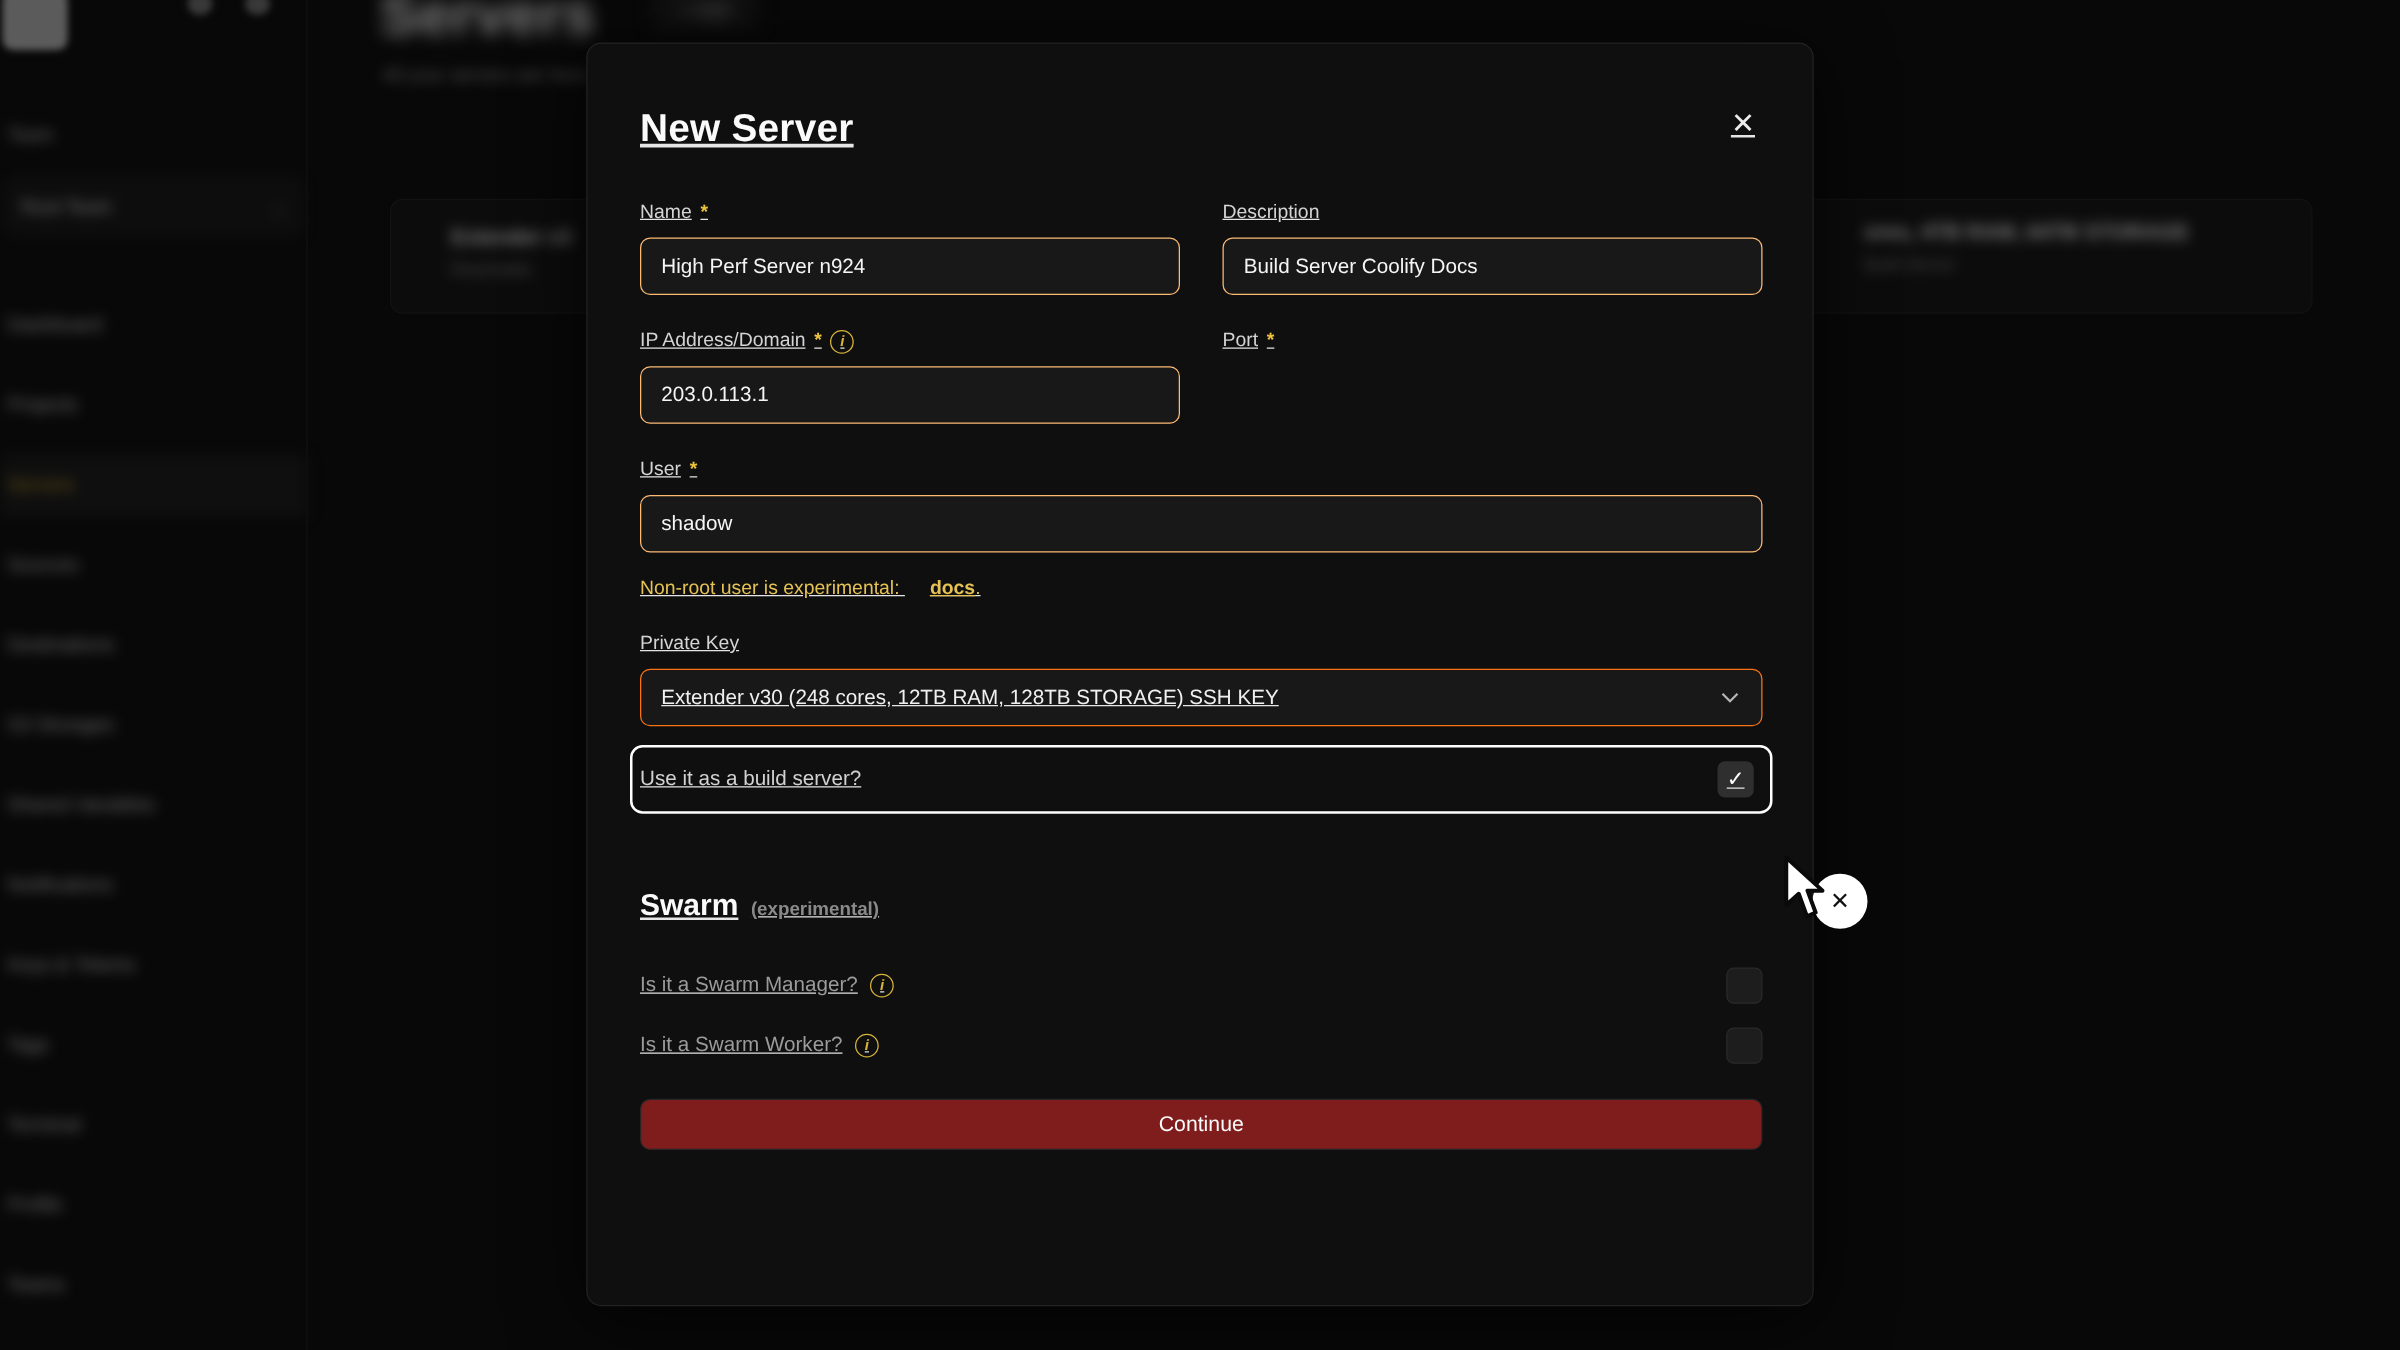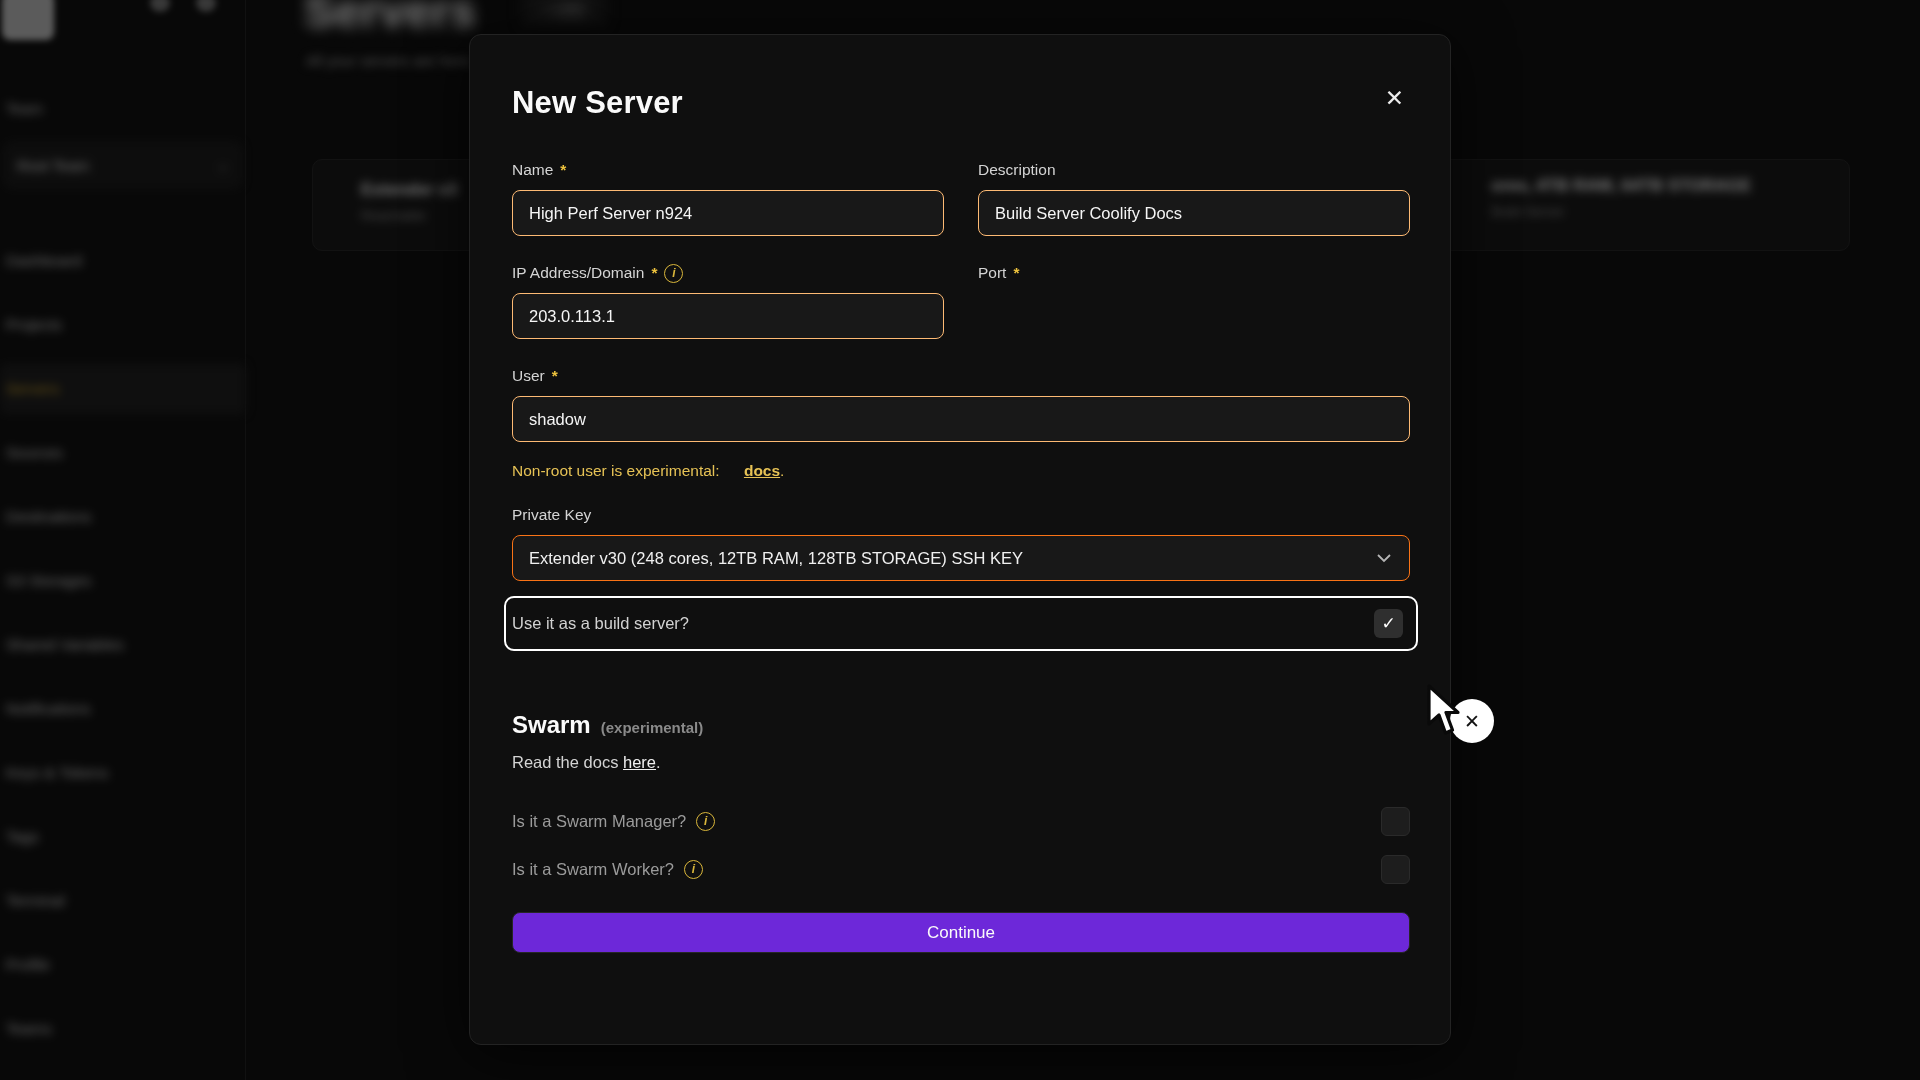--- a/index.html
+++ b/index.html
@@ -42,21 +42,21 @@
   .card-left { position:absolute; left:48px; top:20px; }
   .card-right { position:absolute; left:1178px; top:16px; }
   .card-title { font-size:17px; font-weight:700; color:#e8e8e8; }
   .card-sub { font-size:13.5px; color:#8a8a8a; margin-top:8px; }
 
   .scrim { position:absolute; inset:0; background:rgba(6,6,6,.5); z-index:5; }
 
   
   .modal { position:absolute; left:469px; top:34px; width:982px; height:1011px;
     background:#0f0f0f; border:1px solid #232323; border-radius:12px; z-index:10;
-    box-shadow:0 10px 60px rgba(0,0,0,.7); padding:50px 40px 46px 42px; }
+    box-shadow:0 10px 60px rgba(0,0,0,.7); padding:50px 40px 46px 42px;text-decoration:underline; }
   .modal-head { display:flex; align-items:flex-start; margin-bottom:38px; }
   .modal-title { font-size:31px; font-weight:700; color:#fafafa; letter-spacing:.2px; }
   .close-btn { margin-left:auto; margin-right:6px; margin-top:2px; background:none;
     border:none; color:#ededed; font-size:23px; line-height:1; cursor:pointer; }
 
   .grid-2 { display:grid; grid-template-columns:1fr 1fr; column-gap:34px; margin-bottom:26px; }
   .field-label { display:flex; align-items:center; gap:7px; font-size:15.5px;
     color:#d4d4d4; margin-bottom:9px; height:22px; }
   .req { color:#eec33e; font-weight:700; }
   .tinput { width:100%; height:46px; background:#181818; border:1px solid #fdba74;
@@ -95,21 +95,21 @@
   .swarm-head { margin-top:60px; display:flex; align-items:baseline; gap:10px; }
   .swarm-title { font-size:24px; font-weight:700; color:#fafafa; }
   .swarm-badge { font-size:15px; font-weight:700; color:#8a8a8a; }
   .docs-line { margin-top:14px; font-size:16.5px; color:#d4d4d4; }
   .docs-line a { color:#efefef; text-decoration:underline; cursor:pointer; }
 
   .swarm-row { margin-top:34px; display:flex; align-items:center; gap:10px;
     font-size:16.5px; color:#9b9b9b; height:30px; }
   .swarm-row + .swarm-row { margin-top:18px; }
 
-  .continue-btn { margin-top:28px; width:100%; height:41px; background:#6d28d9;
+  .continue-btn { margin-top:28px; width:100%; height:41px; background:#7f1d1d;
     border:1px solid #262626; border-radius:8px; color:#fafafa; font-size:17px;
     font-family:inherit; cursor:pointer; }
 
   
   .cursor-group { position:absolute; left:1424px; top:680px; z-index:50; width:90px; height:80px; }
   .cursor-badge { position:absolute; left:26px; top:19px; width:44px; height:44px;
     background:#ffffff; border-radius:50%; display:flex; align-items:center;
     justify-content:center; color:#111; font-size:19px; font-weight:900; }
   .cursor-arrow { position:absolute; left:2px; top:4px; }
 </style>
@@ -272,21 +272,20 @@
       <span class="checkbox">
         <span class="mark">✓</span>
       </span>
     </div>
 
     
     <div class="swarm-head">
       <span class="swarm-title">Swarm</span>
       <span class="swarm-badge">(experimental)</span>
     </div>
-    <div class="docs-line"><span>Read the docs </span><a>here</a><span>.</span></div>
 
     <div class="swarm-row">
       <span>Is it a Swarm Manager?</span>
       <span class="info-ico">i</span>
       <span class="checkbox unchecked"></span>
     </div>
     <div class="swarm-row">
       <span>Is it a Swarm Worker?</span>
       <span class="info-ico">i</span>
       <span class="checkbox unchecked"></span>

